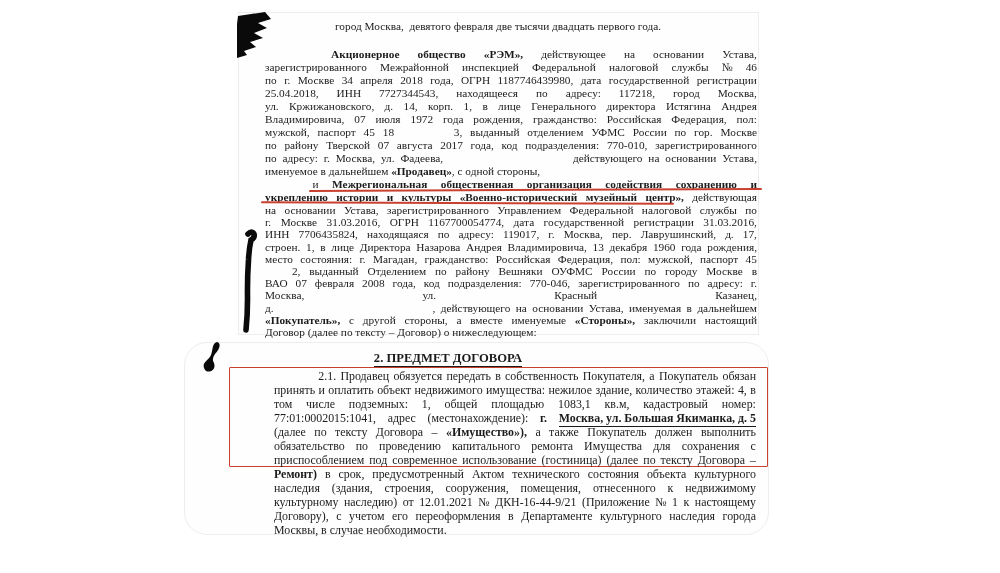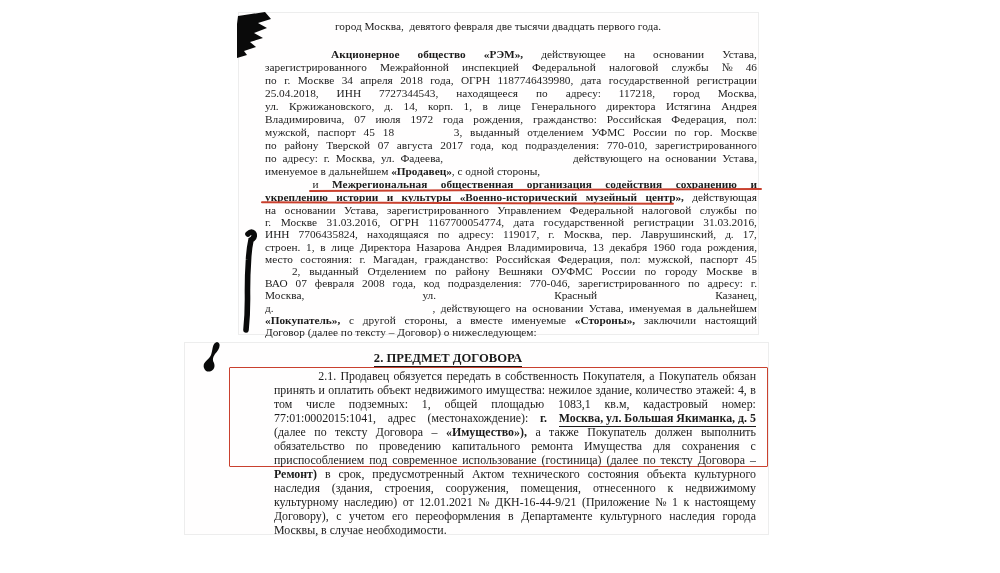--- a/index.html
+++ b/index.html
@@ -2,21 +2,21 @@
 <html><head>
 <meta charset="utf-8">
 <style>
   html,body{margin:0;padding:0;}
   body{
     width:1000px;height:573px;position:relative;background:#ffffff;
     font-family:"Liberation Serif", serif;color:#1b1b1b;overflow:hidden;
   }
   .scanblock{position:absolute;background:#fffefe;border:1px solid #ededed;}
   #block1{left:238px;top:12px;width:519px;height:321px;}
-  #block2{left:184px;top:342px;width:583px;height:191px;}
+  #block2{left:184px;top:342px;width:583px;height:191px;border-radius:23px;}
   .textcol{position:absolute;filter:blur(0.2px);}
   #b1text{left:26px;top:7px;width:492px;}
   #b2text{left:53px;top:26px;width:518px;}
   .dline{display:flex;justify-content:space-between;align-items:baseline;position:relative;}
   #b1text .dline{height:13px;font-size:11.3px;}
   #b1text .dline.s2{height:12.2px;}
   #b2text .dline{height:14px;font-size:11.9px;margin-left:36px;}
   .dline.l{display:block;white-space:pre;}
   .dline .w{flex:0 0 auto;}
   .bold{font-weight:bold;}

